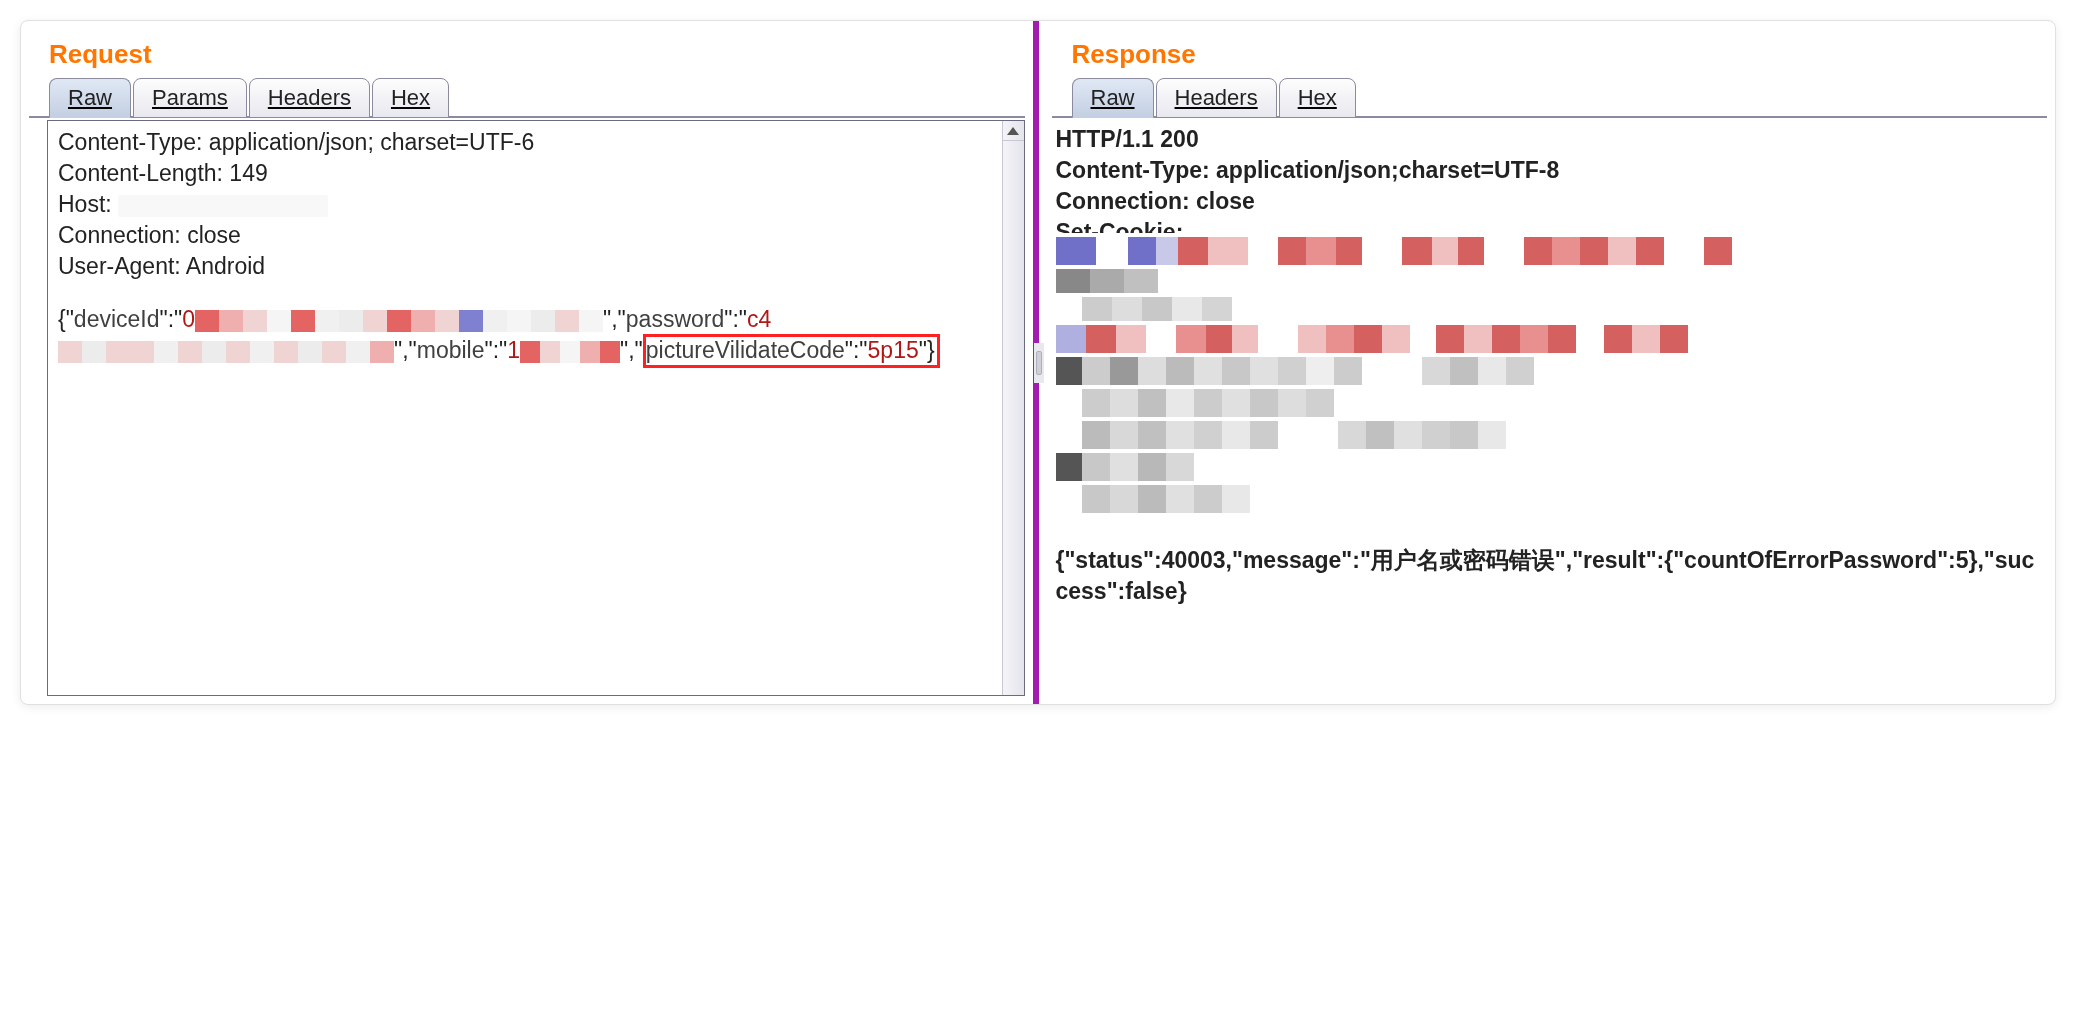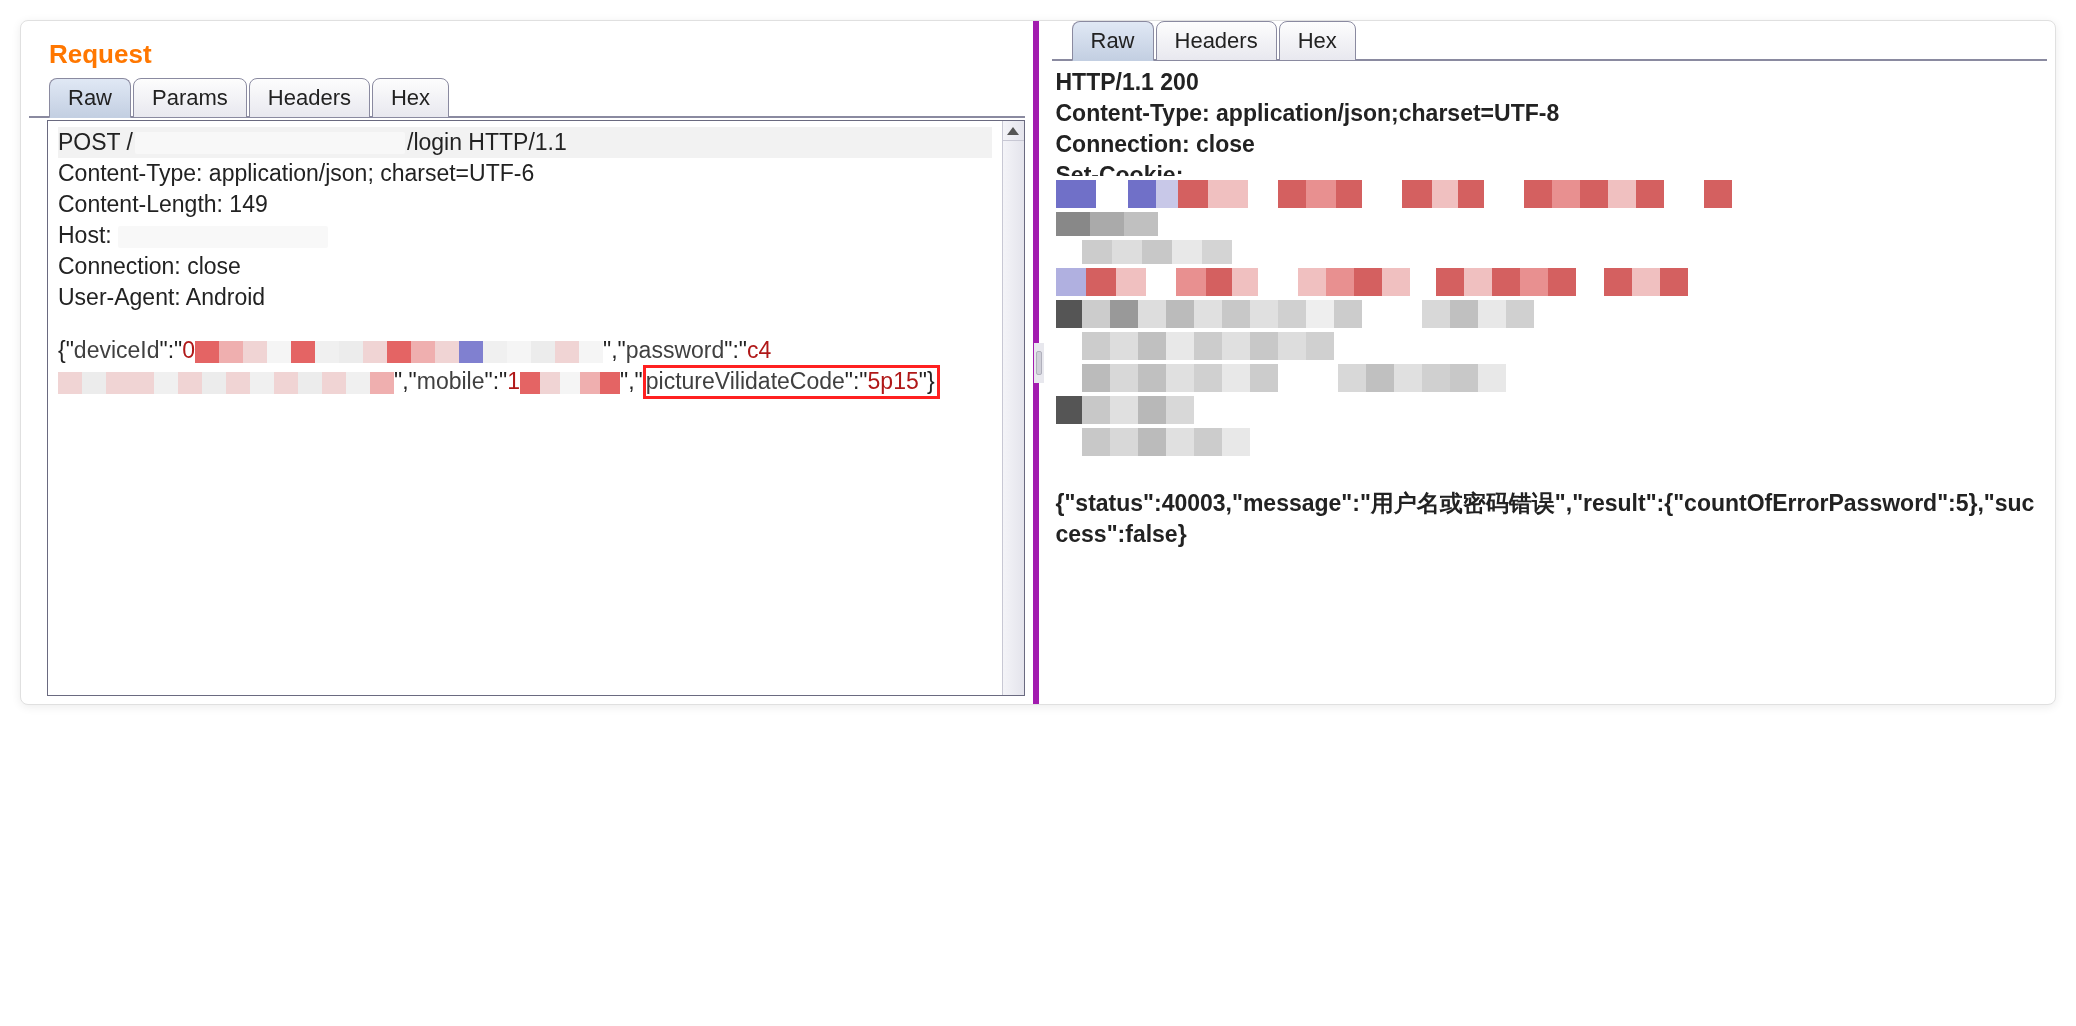--- a/index.html
+++ b/index.html
@@ -33,20 +33,21 @@
     font-weight: bold;
     font-size: 26px;
   }
   .tabs {
     display: flex;
     padding: 0 28px;
     align-items: center;
     position: relative;
     z-index: 2;
     margin-bottom: -2px;
+    text-decoration: underline;
   }
   .tab {
     background: linear-gradient(to bottom, #fdfdfd 0%, #e8e8ef 100%);
     border: 1px solid #8a8aa0;
     border-bottom: 1px solid #8a8aa0;
     border-radius: 8px 8px 0 0;
     padding: 6px 18px;
     font-size: 22px;
     color: #222;
     cursor: pointer;
@@ -162,25 +163,20 @@
     </div>
     <div class="tabs">
       <div class="tab active">Raw</div>
       <div class="tab">Params</div>
       <div class="tab">Headers</div>
       <div class="tab">Hex</div>
     </div>
     <div class="content-wrap">
       <div class="content-left-wrap">
         <div class="content">
-          <div class="req-line1" style="background:#f2f2f2;">
-            <span>POST /</span>
-            <span class="censor-block" style="width:270px; margin:0 2px;"></span>
-            <span>/login HTTP/1.1</span>
-          </div>
           <div>Content-Type: application/json; charset=UTF-6</div>
           <div>Content-Length: 149</div>
           <div>
             <span>Host: </span>
             <span class="censor-block" style="width:210px;"></span>
           </div>
           <div>Connection: close</div>
           <div>User-Agent: Android</div>
           <div style="height:22px;"></div>
           <div>
@@ -231,20 +227,23 @@
         </div>
       </div>
     </div>
   </div>
 
   <div class="divider-handle" style="align-self:center; height:40px; margin-left:-5px; z-index:5;">
     <div class="grip"></div>
   </div>
 
   <div class="panel">
+    <div class="panel-header">
+      <span class="panel-title">Response</span>
+    </div>
     <div class="tabs">
       <div class="tab active">Raw</div>
       <div class="tab">Headers</div>
       <div class="tab">Hex</div>
     </div>
     <div class="content-wrap" style="border-left:none;font-weight:bold;">
       <div class="content resp-content">
         <div>HTTP/1.1 200</div>
         <div>Content-Type: application/json;charset=UTF-8</div>
         <div>Connection: close</div>

